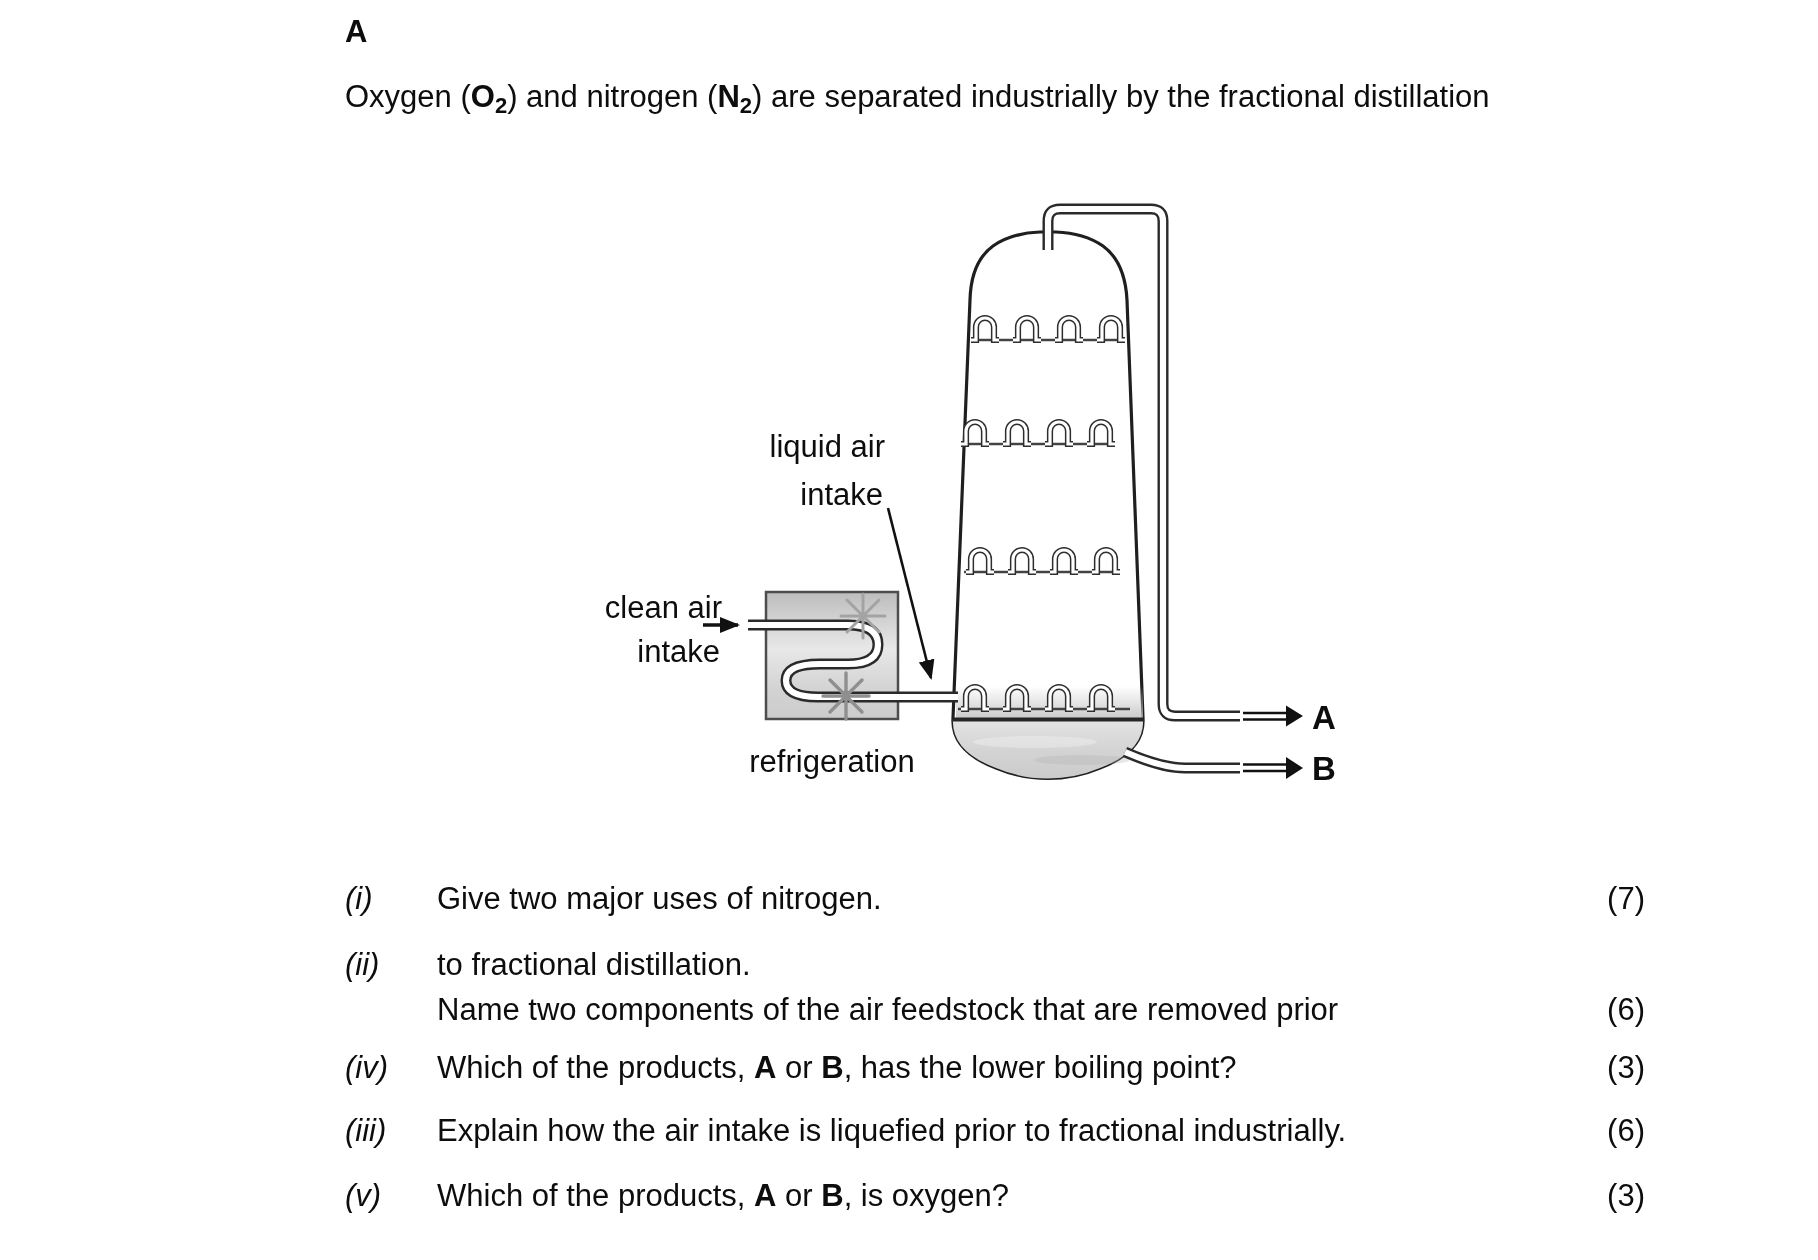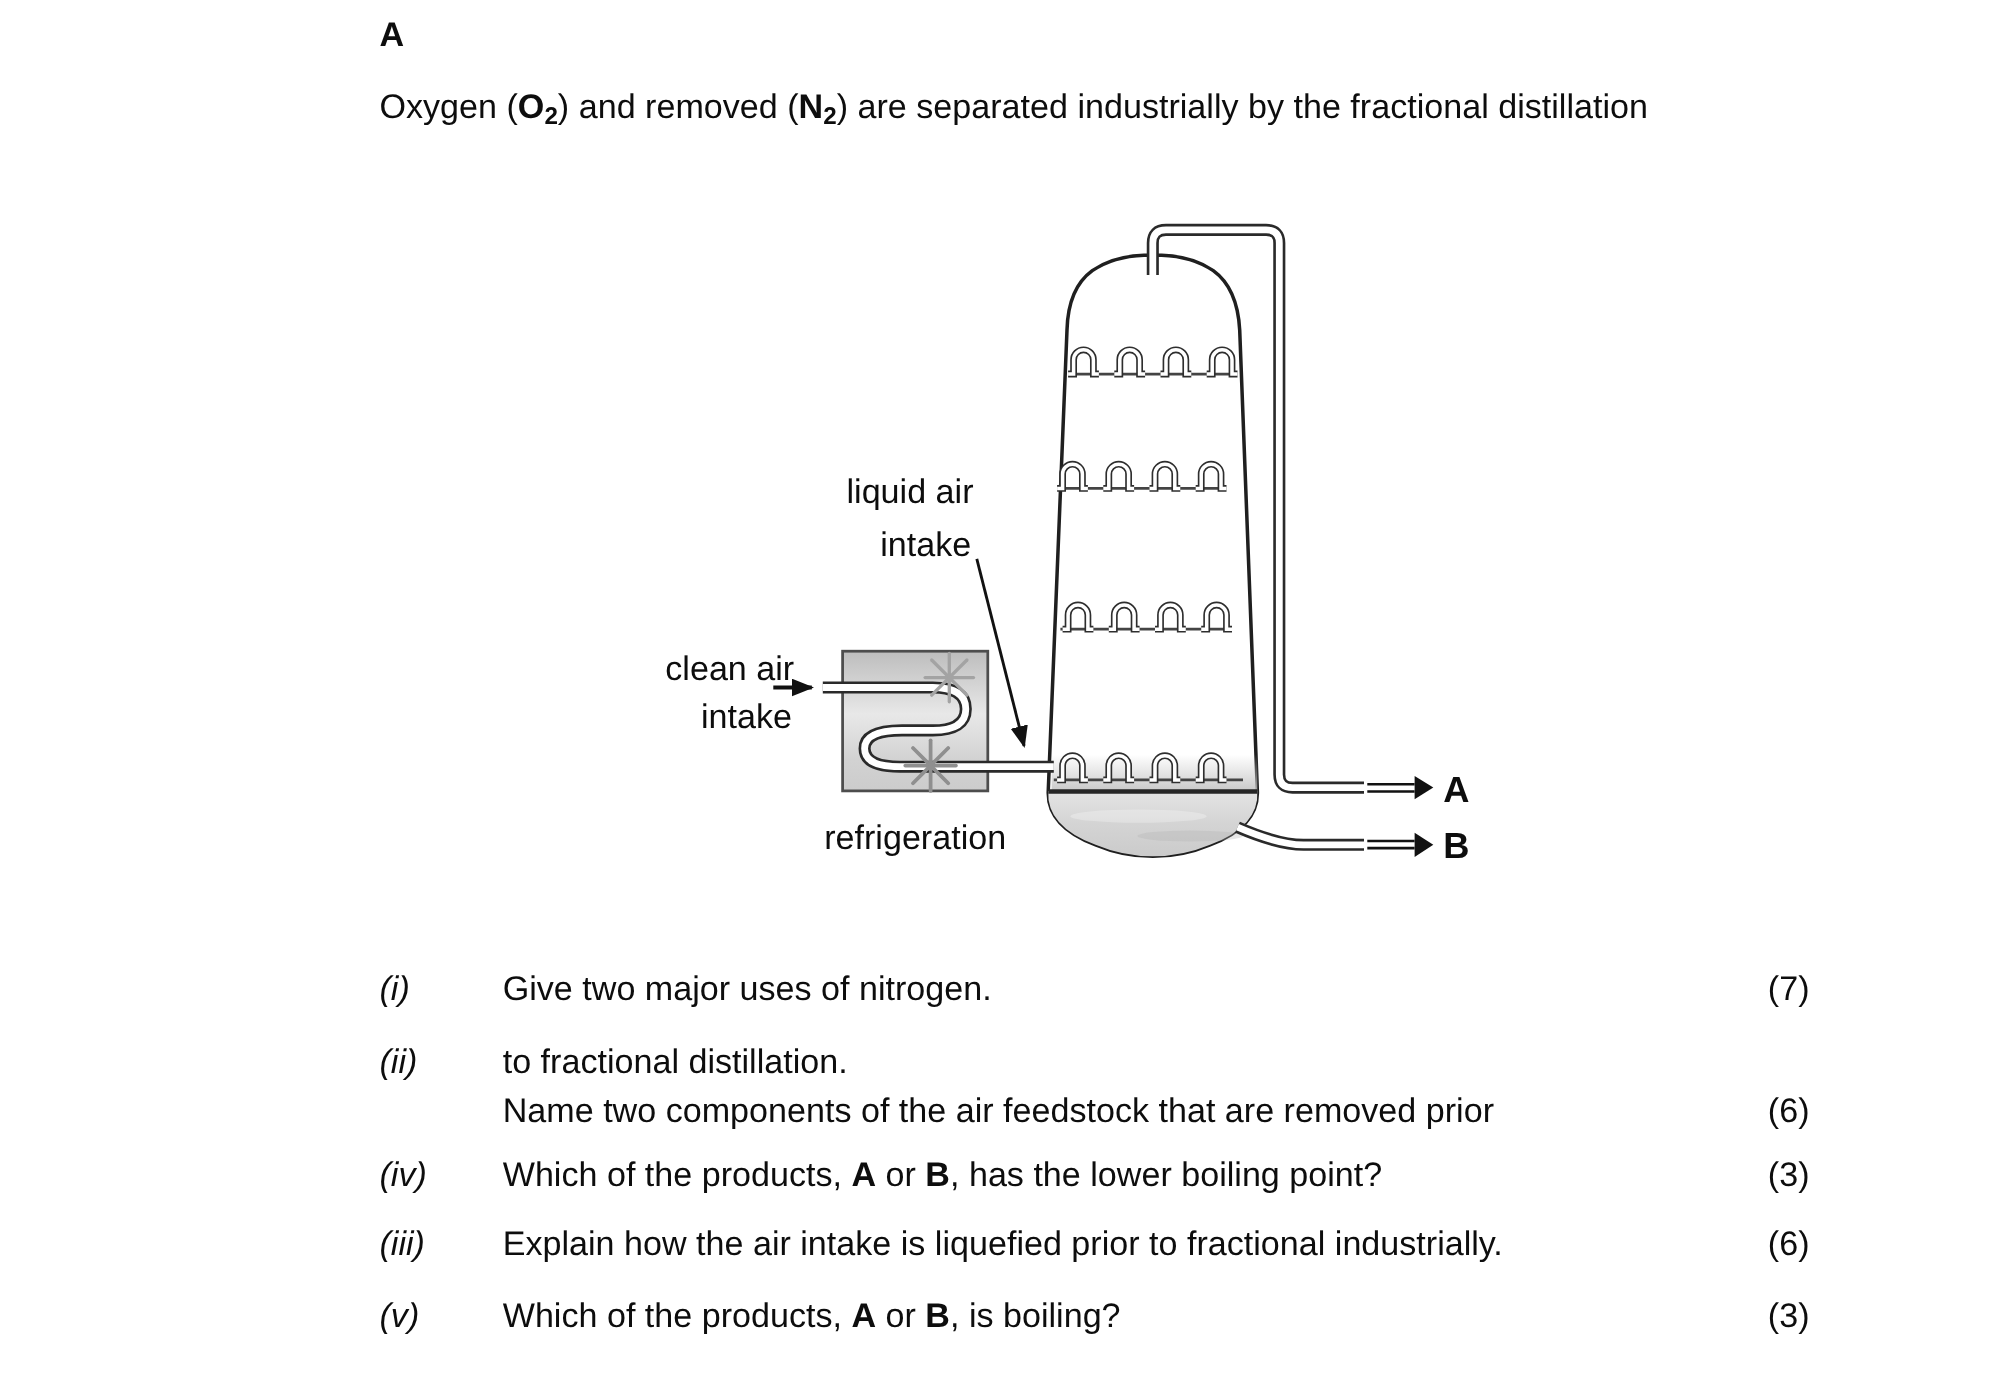--- a/index.html
+++ b/index.html
@@ -11,33 +11,33 @@
   #section-letter{left:345px;top:10px;font-size:31px;line-height:44px;font-weight:bold;}
   #intro{left:345px;top:75px;font-size:31px;line-height:44px;white-space:nowrap;}
   #intro b{font-weight:bold;}
   #intro .sub{font-size:22px;vertical-align:-6px;font-weight:bold;}
   #diagram-svg{left:500px;top:160px;}
   .q{
     position:absolute;left:345px;width:1300px;display:flex;align-items:flex-start;
     font-size:31px;line-height:45px;
   }
   .qn{flex:none;width:92px;font-style:italic;}
-  .qt{flex:1;white-space:nowrap;margin-left:20px;}
+  .qt{flex:1;white-space:nowrap;}
   .qm{flex:none;align-self:flex-end;margin-left:10px;}
   svg text{font-family:"Liberation Sans",sans-serif;fill:#0d0d0d;}
 </style>
 </head>
 <body>
 
 <div id="page">
 
   <div class="abs" id="section-letter">A</div>
 
   <div class="abs" id="intro">
-    <div><span>Oxygen (</span><b>O</b><b class="sub">2</b><span>) and removed (</span><b>N</b><b class="sub">2</b><span>) are separated industrially by the fractional distillation</span></div>
+    <div><span>Oxygen (</span><b>O</b><b class="sub">2</b><span>) and nitrogen (</span><b>N</b><b class="sub">2</b><span>) are separated industrially by the fractional distillation</span></div>
   </div>
 
   <svg class="abs" id="diagram-svg" width="850" height="630" viewBox="500 160 850 630" xmlns="http://www.w3.org/2000/svg">
     <defs>
       <linearGradient id="boxGrad" x1="0" y1="0" x2="0" y2="1">
         <stop offset="0" stop-color="#bdbdbd"></stop>
         <stop offset="0.45" stop-color="#e8e8e8"></stop>
         <stop offset="0.78" stop-color="#d2d2d2"></stop>
         <stop offset="1" stop-color="#cccccc"></stop>
       </linearGradient>
@@ -185,19 +185,19 @@
     <div class="qt">
       <div><span>Which of the products, </span><b>A</b><span> or </span><b>B</b><span>, has the lower boiling point?</span></div>
       <div></div>
     </div>
     <span class="qm">(3)</span>
   </div>
 
   <div class="q" style="top:1173px">
     <span class="qn">(v)</span>
     <div class="qt">
-      <div><span>Which of the products, </span><b>A</b><span> or </span><b>B</b><span>, is boiling?</span></div>
+      <div><span>Which of the products, </span><b>A</b><span> or </span><b>B</b><span>, is oxygen?</span></div>
       <div></div>
     </div>
     <span class="qm">(3)</span>
   </div>
 
 </div>
 
 </body></html>

